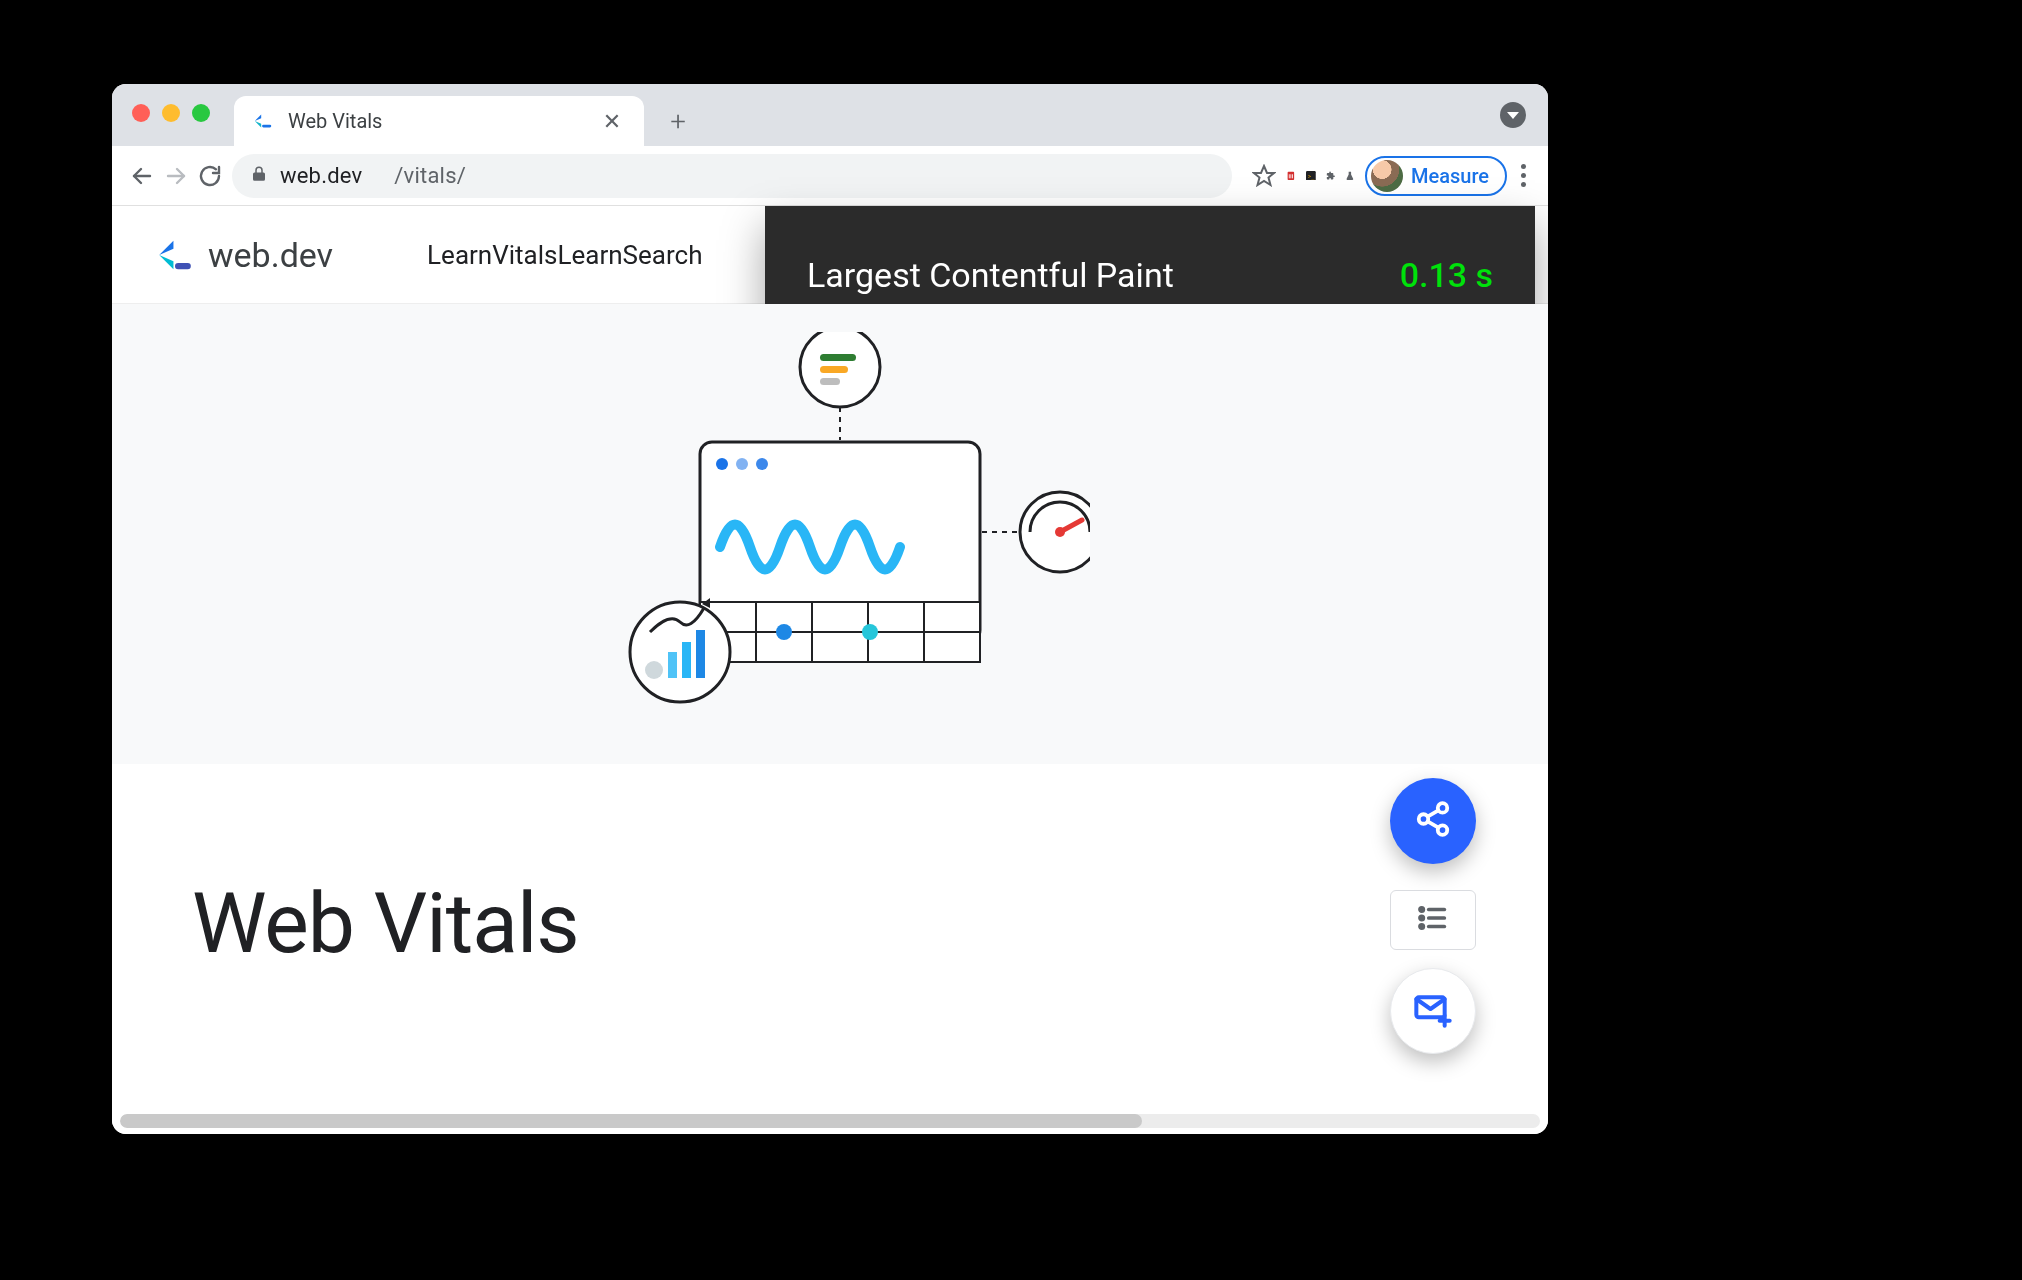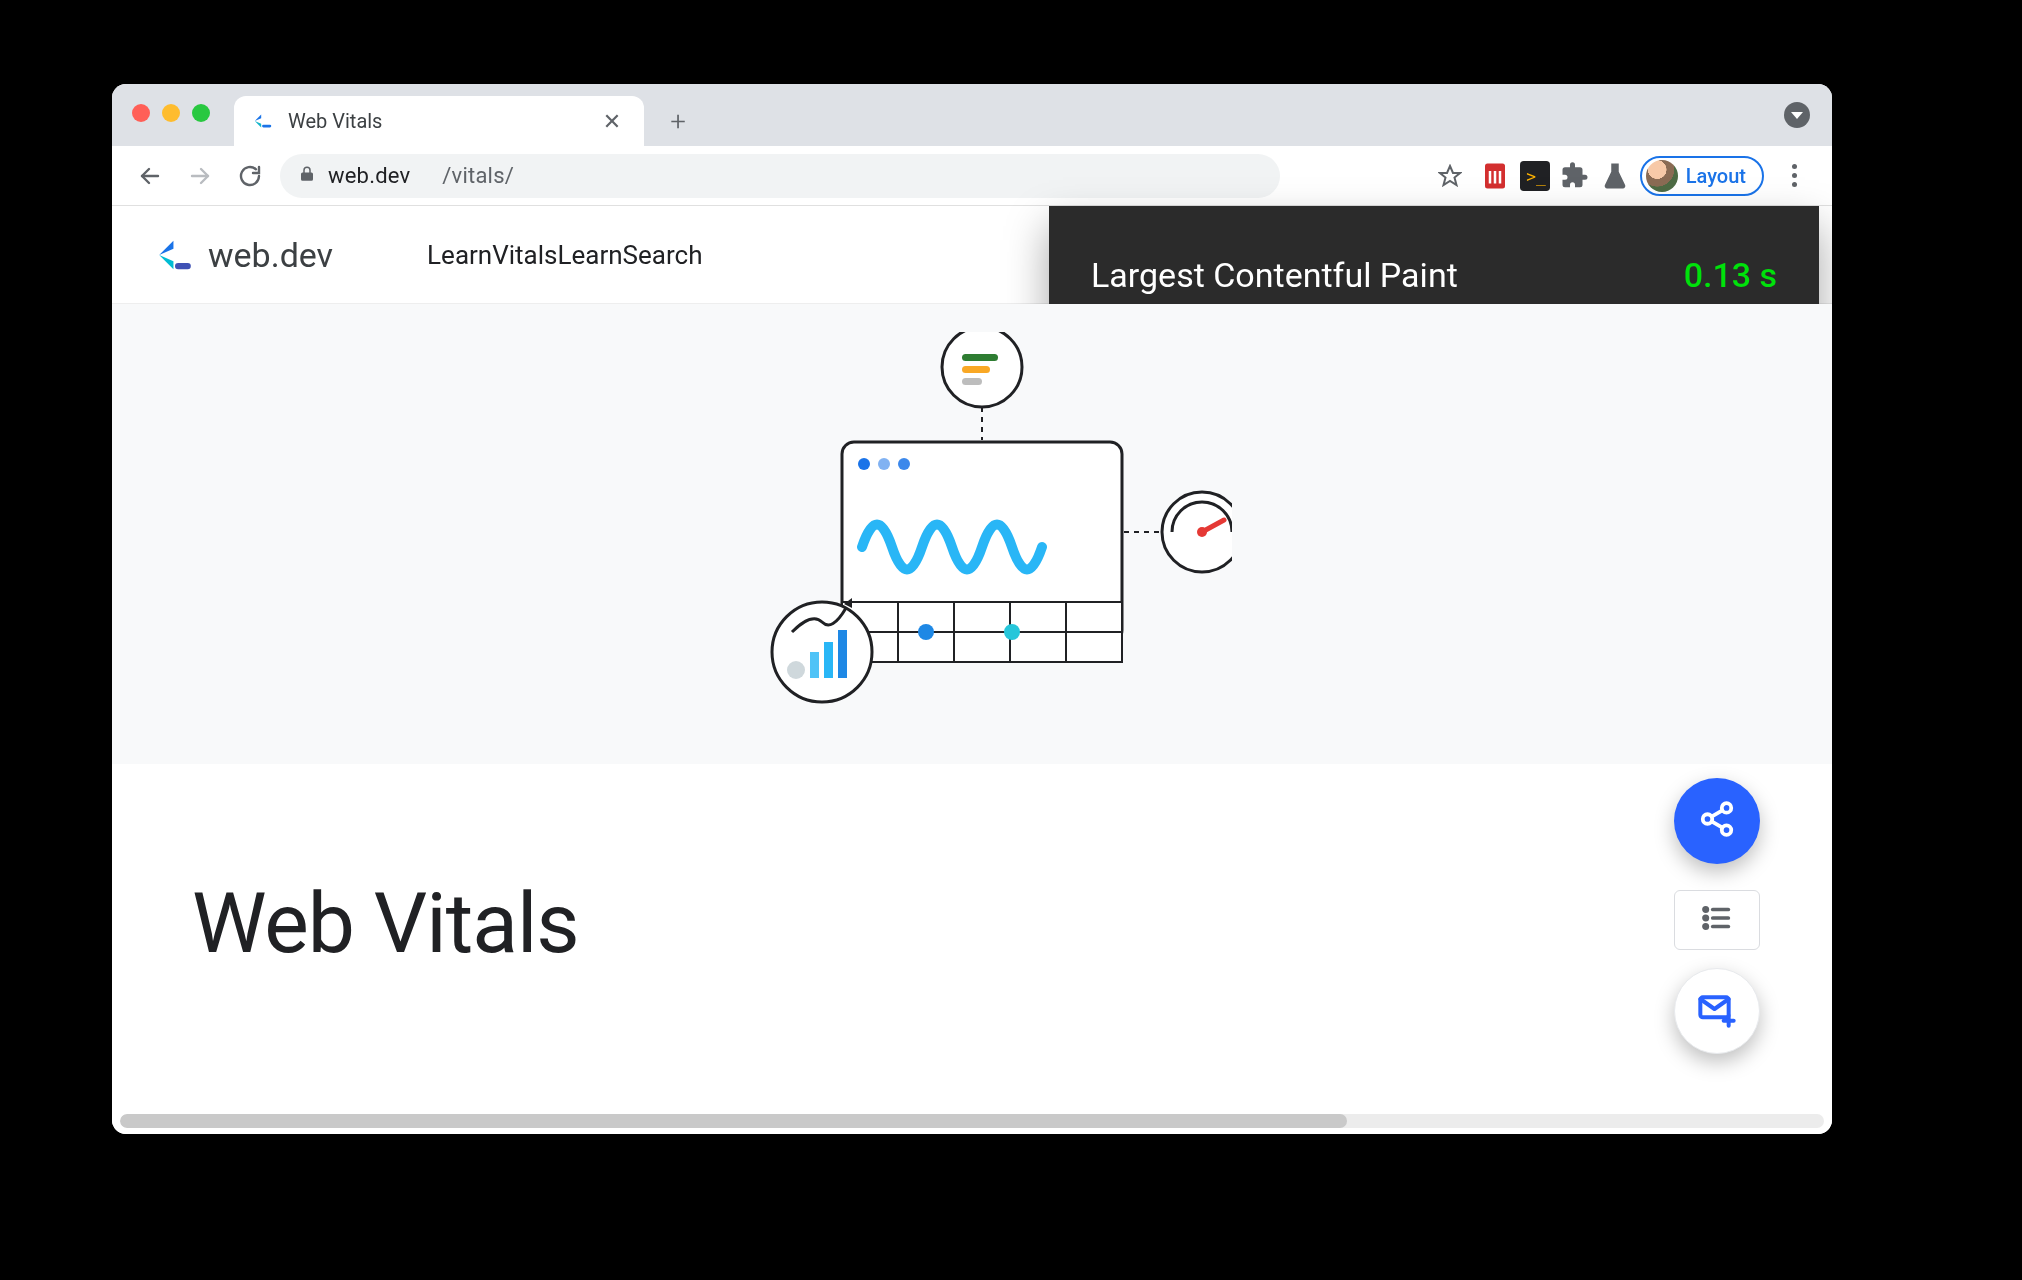--- a/index.html
+++ b/index.html
@@ -3,21 +3,21 @@
 <meta charset="utf-8">
 <style>
   * { box-sizing: border-box; margin: 0; padding: 0; }
   html, body { width: 2022px; height: 1280px; background: #000; font-family: -apple-system, BlinkMacSystemFont, "Segoe UI", Roboto, Arial, sans-serif; }
   .stage { position: relative; width: 2022px; height: 1280px; }
 
   
   .browser {
     position: absolute;
     left: 112px; top: 84px;
-    width: 1720px; height: 1050px;
+    width: 1436px; height: 1050px;
     background: #fff;
     border-radius: 14px;
     box-shadow: 0 40px 90px rgba(0,0,0,.55);
     overflow: hidden;
   }
 
   
   .tabstrip {
     height: 62px;
     background: #dee1e6;
@@ -242,21 +242,21 @@
           </svg>
       </div>
       <div class="ext-icon">
         <svg viewBox="0 0 24 24" fill="#5f6368">
             <path d="M9 2v6.5L4 19a2 2 0 0 0 1.8 3h12.4A2 2 0 0 0 20 19l-5-10.5V2H9z"></path>
           </svg>
       </div>
 
       <div class="chip">
         <span class="avatar"></span>
-        <span>Layout</span>
+        <span>Measure</span>
       </div>
 
       <div class="kebab">
         <span></span>
           <span></span>
           <span></span>
       </div>
     </div>
 
     <div class="page">

